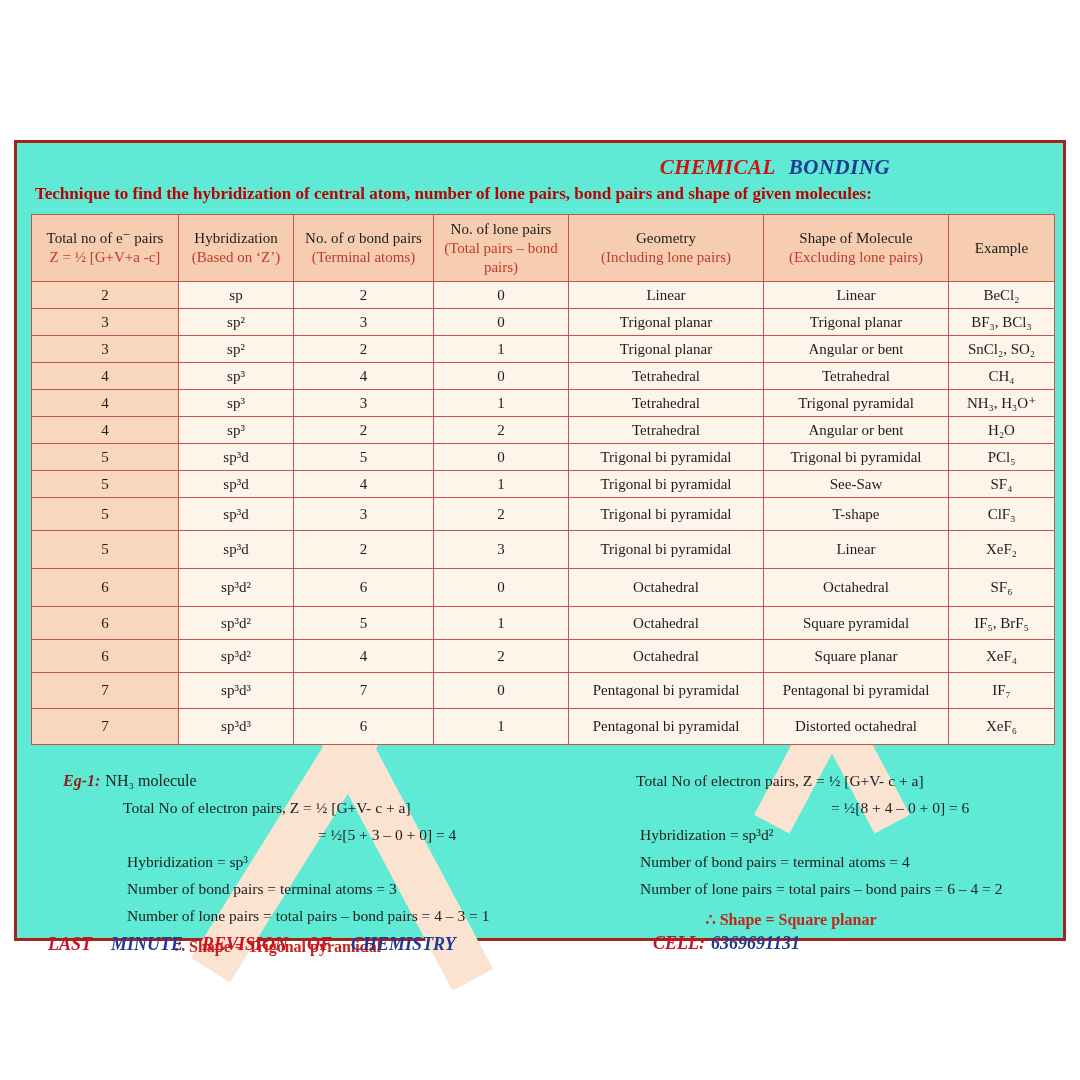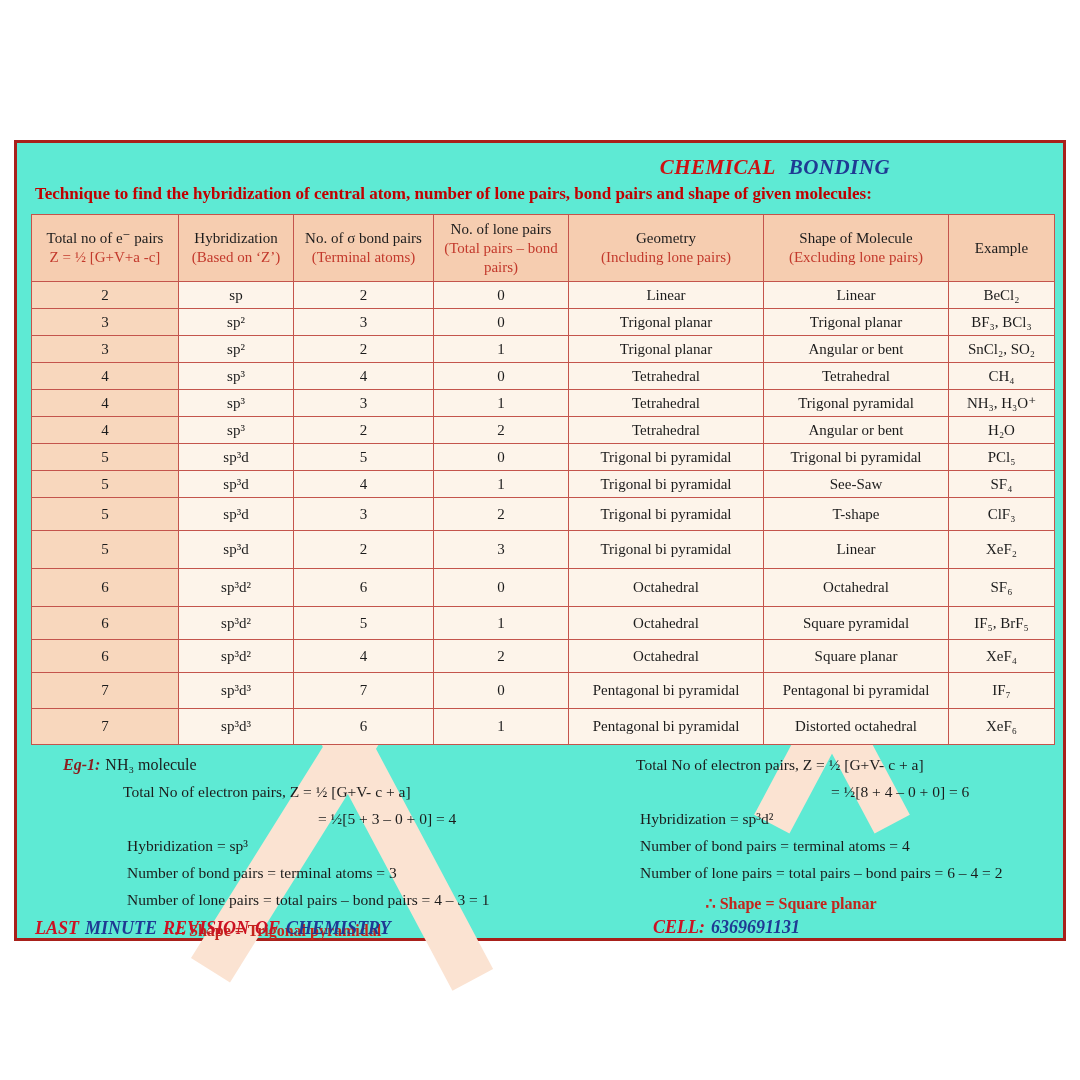--- a/index.html
+++ b/index.html
@@ -41,38 +41,38 @@
   }
   thead th{background:#f6cdb0;font-weight:normal;padding:5px 2px;line-height:1.25;}
   thead .h2{color:#c3392c;}
   tbody td{background:#fdf4ea;height:24px;}
   tbody td:first-child{background:#f8d7bd;}
   tbody tr:nth-child(9) td{height:30px;}
   tbody tr:nth-child(10) td,tbody tr:nth-child(11) td{height:35px;}
   tbody tr:nth-child(12) td,tbody tr:nth-child(13) td{height:30px;}
   tbody tr:nth-child(14) td,tbody tr:nth-child(15) td{height:33px;}
 
-  .examples{display:flex;margin-top:11px;}
+  .examples{display:flex;margin-top:27px;}
   .ex{width:50%;font-size:15.5px;}
   .ex-left{padding-left:46px;box-sizing:border-box;}
   .ex-right{padding-left:36px;box-sizing:border-box;}
   .ex div{margin-bottom:9px;}
   .ex-head{font-size:16px;}
   .ex-label{font-weight:bold;font-style:italic;color:#8b1e1e;margin-right:5px;}
   .ex-l1{padding-left:60px;}
   .ex-l2{padding-left:255px;}
   .ex-l3,.ex-l4,.ex-l5{padding-left:64px;}
   .ex-shape{
     color:#c3251c;font-weight:bold;text-align:center;width:430px;
     margin-top:12px;font-size:16px;
   }
   .footer{position:absolute;left:18px;bottom:10px;width:1010px;
     font-weight:bold;font-style:italic;font-size:18px;}
   .brand{display:inline-block;}
-  .brand span{margin-right:6px;}
+  .brand span{margin-right:6px;margin-left:13px;}
   .brand .red{color:#cc1122;}
   .brand .blue{color:#1f3a93;}
   .cell{position:absolute;left:618px;bottom:1px;}
   .cell-label{color:#cc1122;margin-right:6px;}
   .cell-number{color:#1f3a93;}
 </style>
 </head>
 <body>
 
 <div class="frame">

